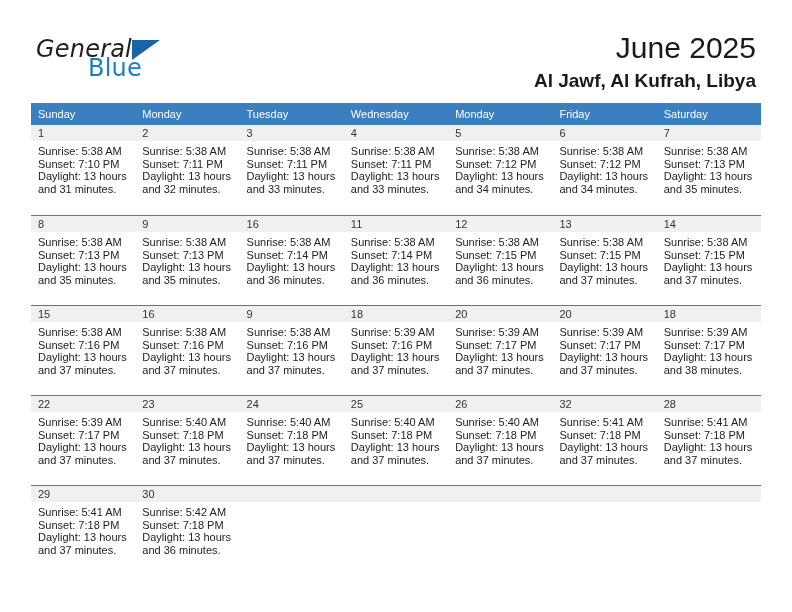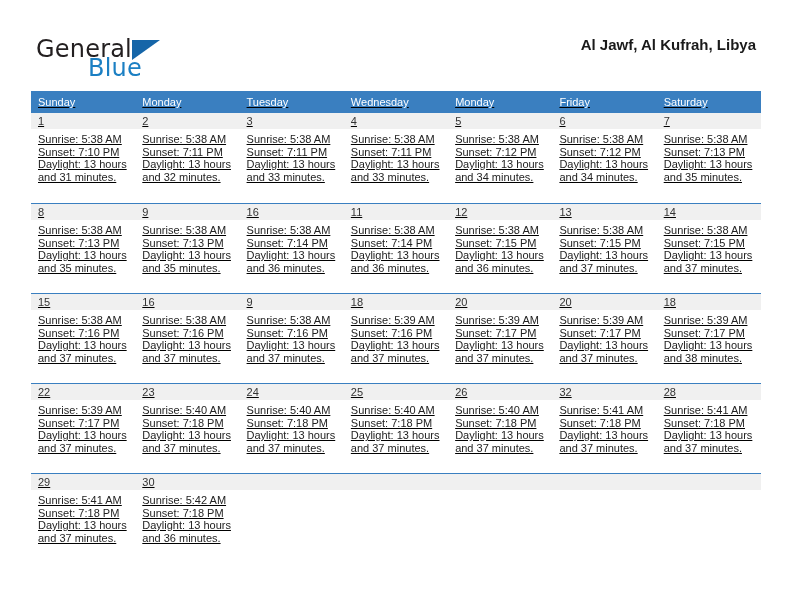--- a/index.html
+++ b/index.html
@@ -41,20 +41,21 @@
   .brand-general {
     position: absolute;
     left: 0;
     top: 0;
     font-size: 24px;
     letter-spacing: 0.2px;
     color: #231f20;
     font-family: "DejaVu Sans", sans-serif;
     font-weight: 400;
     line-height: 26px;
+    font-style: italic;
   }
   .brand-blue {
     position: absolute;
     left: 52px;
     top: 19px;
     font-size: 24px;
     letter-spacing: 0.2px;
     color: #1b7fc3;
     font-family: "DejaVu Sans", sans-serif;
     font-weight: 400;
@@ -78,36 +79,35 @@
   }
   .cal-title {
     font-size: 30px;
     font-weight: 400;
     color: #1a1a1a;
     line-height: 36px;
     white-space: nowrap;
   }
   .cal-subtitle {
     margin-top: 6px;
-    font-size: 15px;
+    font-size: 19px;
     font-weight: 700;
     color: #1a1a1a;
     line-height: 18px;
     white-space: nowrap;
   }
 
   
   .calendar {
     position: absolute;
     left: 31px;
-    top: 91px;
+    top: 103px;
     width: 730px;
     border-collapse: collapse;
     table-layout: fixed;
-    text-decoration: underline;
   }
   .calendar col { width: 104.28px; }
 
   thead th {
     background: #3a7fc0;
     color: #ffffff;
     font-size: 11px;
     font-weight: 400;
     text-align: left;
     padding: 5px 0 5px 7px;
@@ -160,20 +160,21 @@
 
   <div class="header">
 
     <div class="brand">
       <span class="brand-general">General</span>
       <span class="brand-triangle"></span>
       <span class="brand-blue">Blue</span>
     </div>
 
     <div class="title-block">
+      <div class="cal-title">June 2025</div>
       <div class="cal-subtitle">Al Jawf, Al Kufrah, Libya</div>
     </div>
 
   </div>
 
   <table class="calendar">
     <colgroup>
       <col>
         <col>
         <col>

